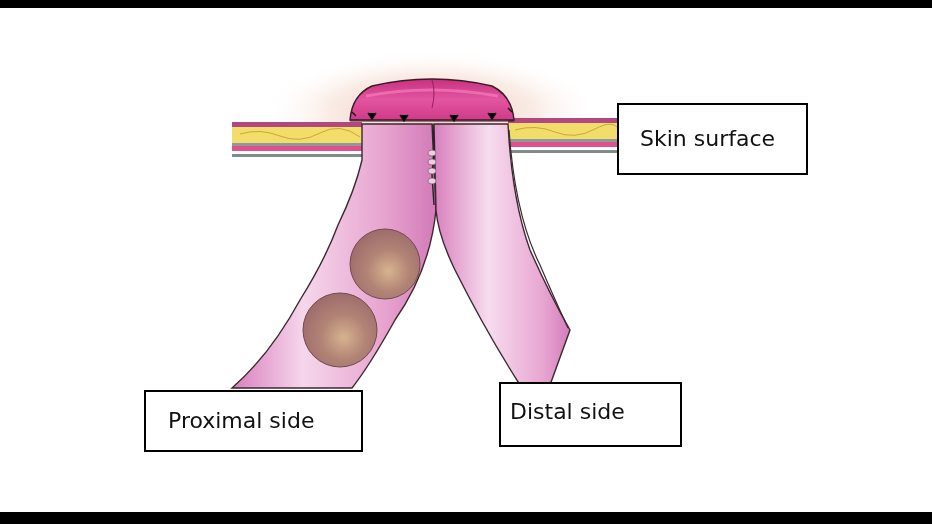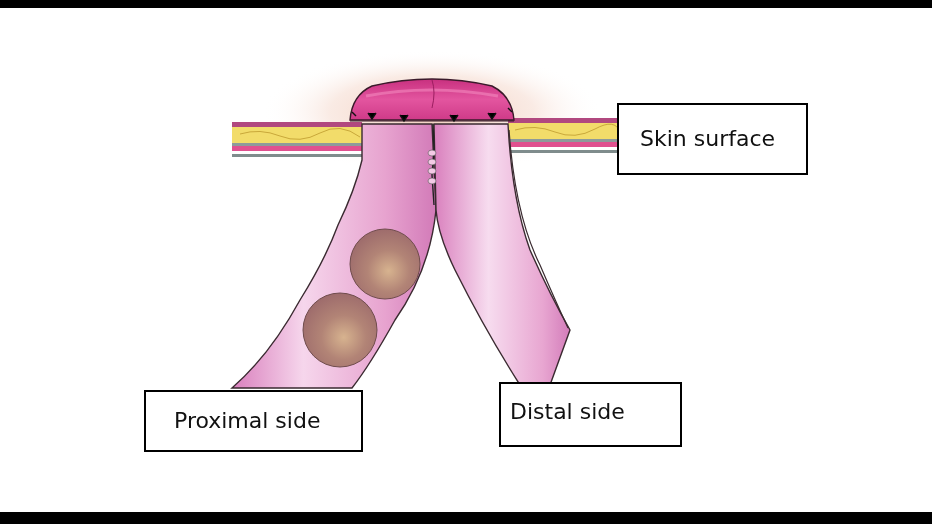--- a/index.html
+++ b/index.html
@@ -11,21 +11,21 @@
     .bar-top { position: absolute; left: 0; top: 0; width: 932px; height: 8px; background: #000; }
     .bar-bottom { position: absolute; left: 0; top: 512px; width: 932px; height: 12px; background: #000; }
     .illustration { position: absolute; left: 0; top: 0; width: 932px; height: 524px; }
     .label-box {
       position: absolute; box-sizing: border-box;
       border: 2px solid #000; background: #fff;
       color: #111; font-size: 22px; line-height: 1;
       display: flex; align-items: center;
     }
     .label-skin { left: 617px; top: 103px; width: 191px; height: 72px; padding-left: 21px; }
-    .label-proximal { left: 144px; top: 390px; width: 219px; height: 62px; padding-left: 28px; }
+    .label-proximal { left: 144px; top: 390px; width: 219px; height: 62px; padding-left: 22px; }
     .label-distal { left: 499px; top: 382px; width: 183px; height: 65px; padding-left: 9px; padding-bottom: 6px; }
   </style>
 </head>
 <body>
 
 <div class="bar-top"></div>
 
 <svg class="illustration" viewBox="0 0 932 524" xmlns="http://www.w3.org/2000/svg">
   <defs>
     <radialGradient id="halo" cx="0.5" cy="0.5" r="0.5">

